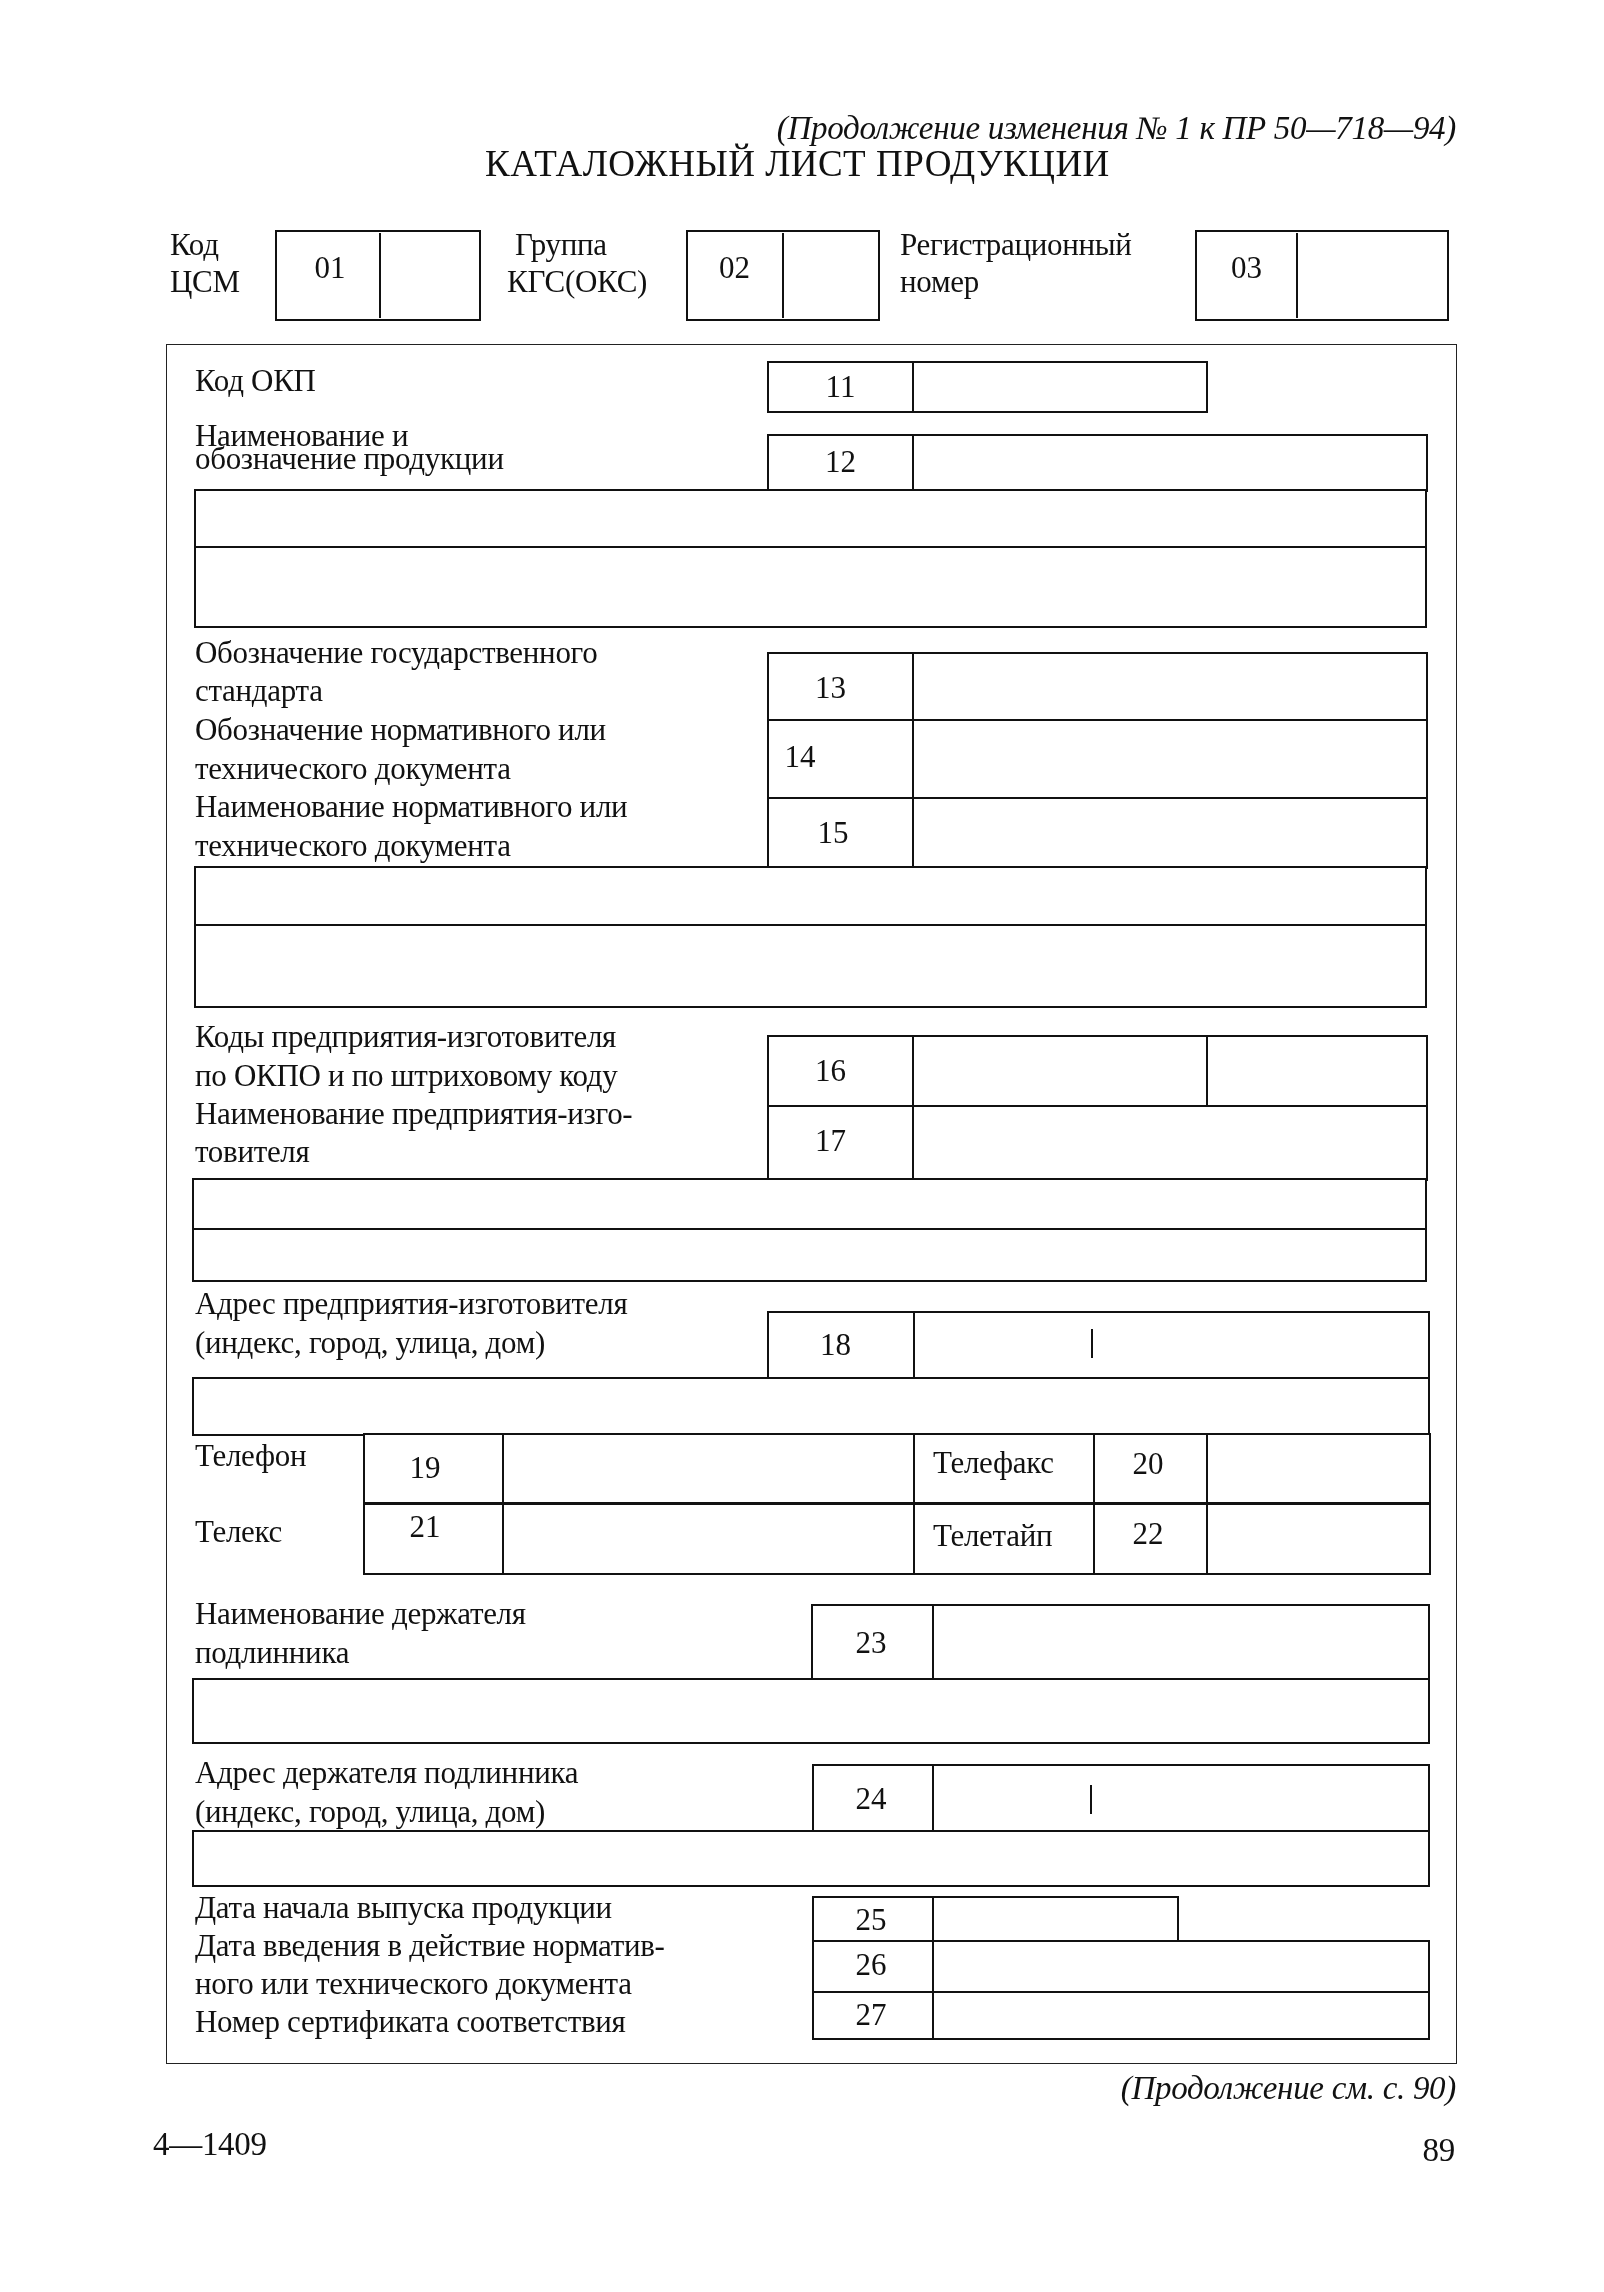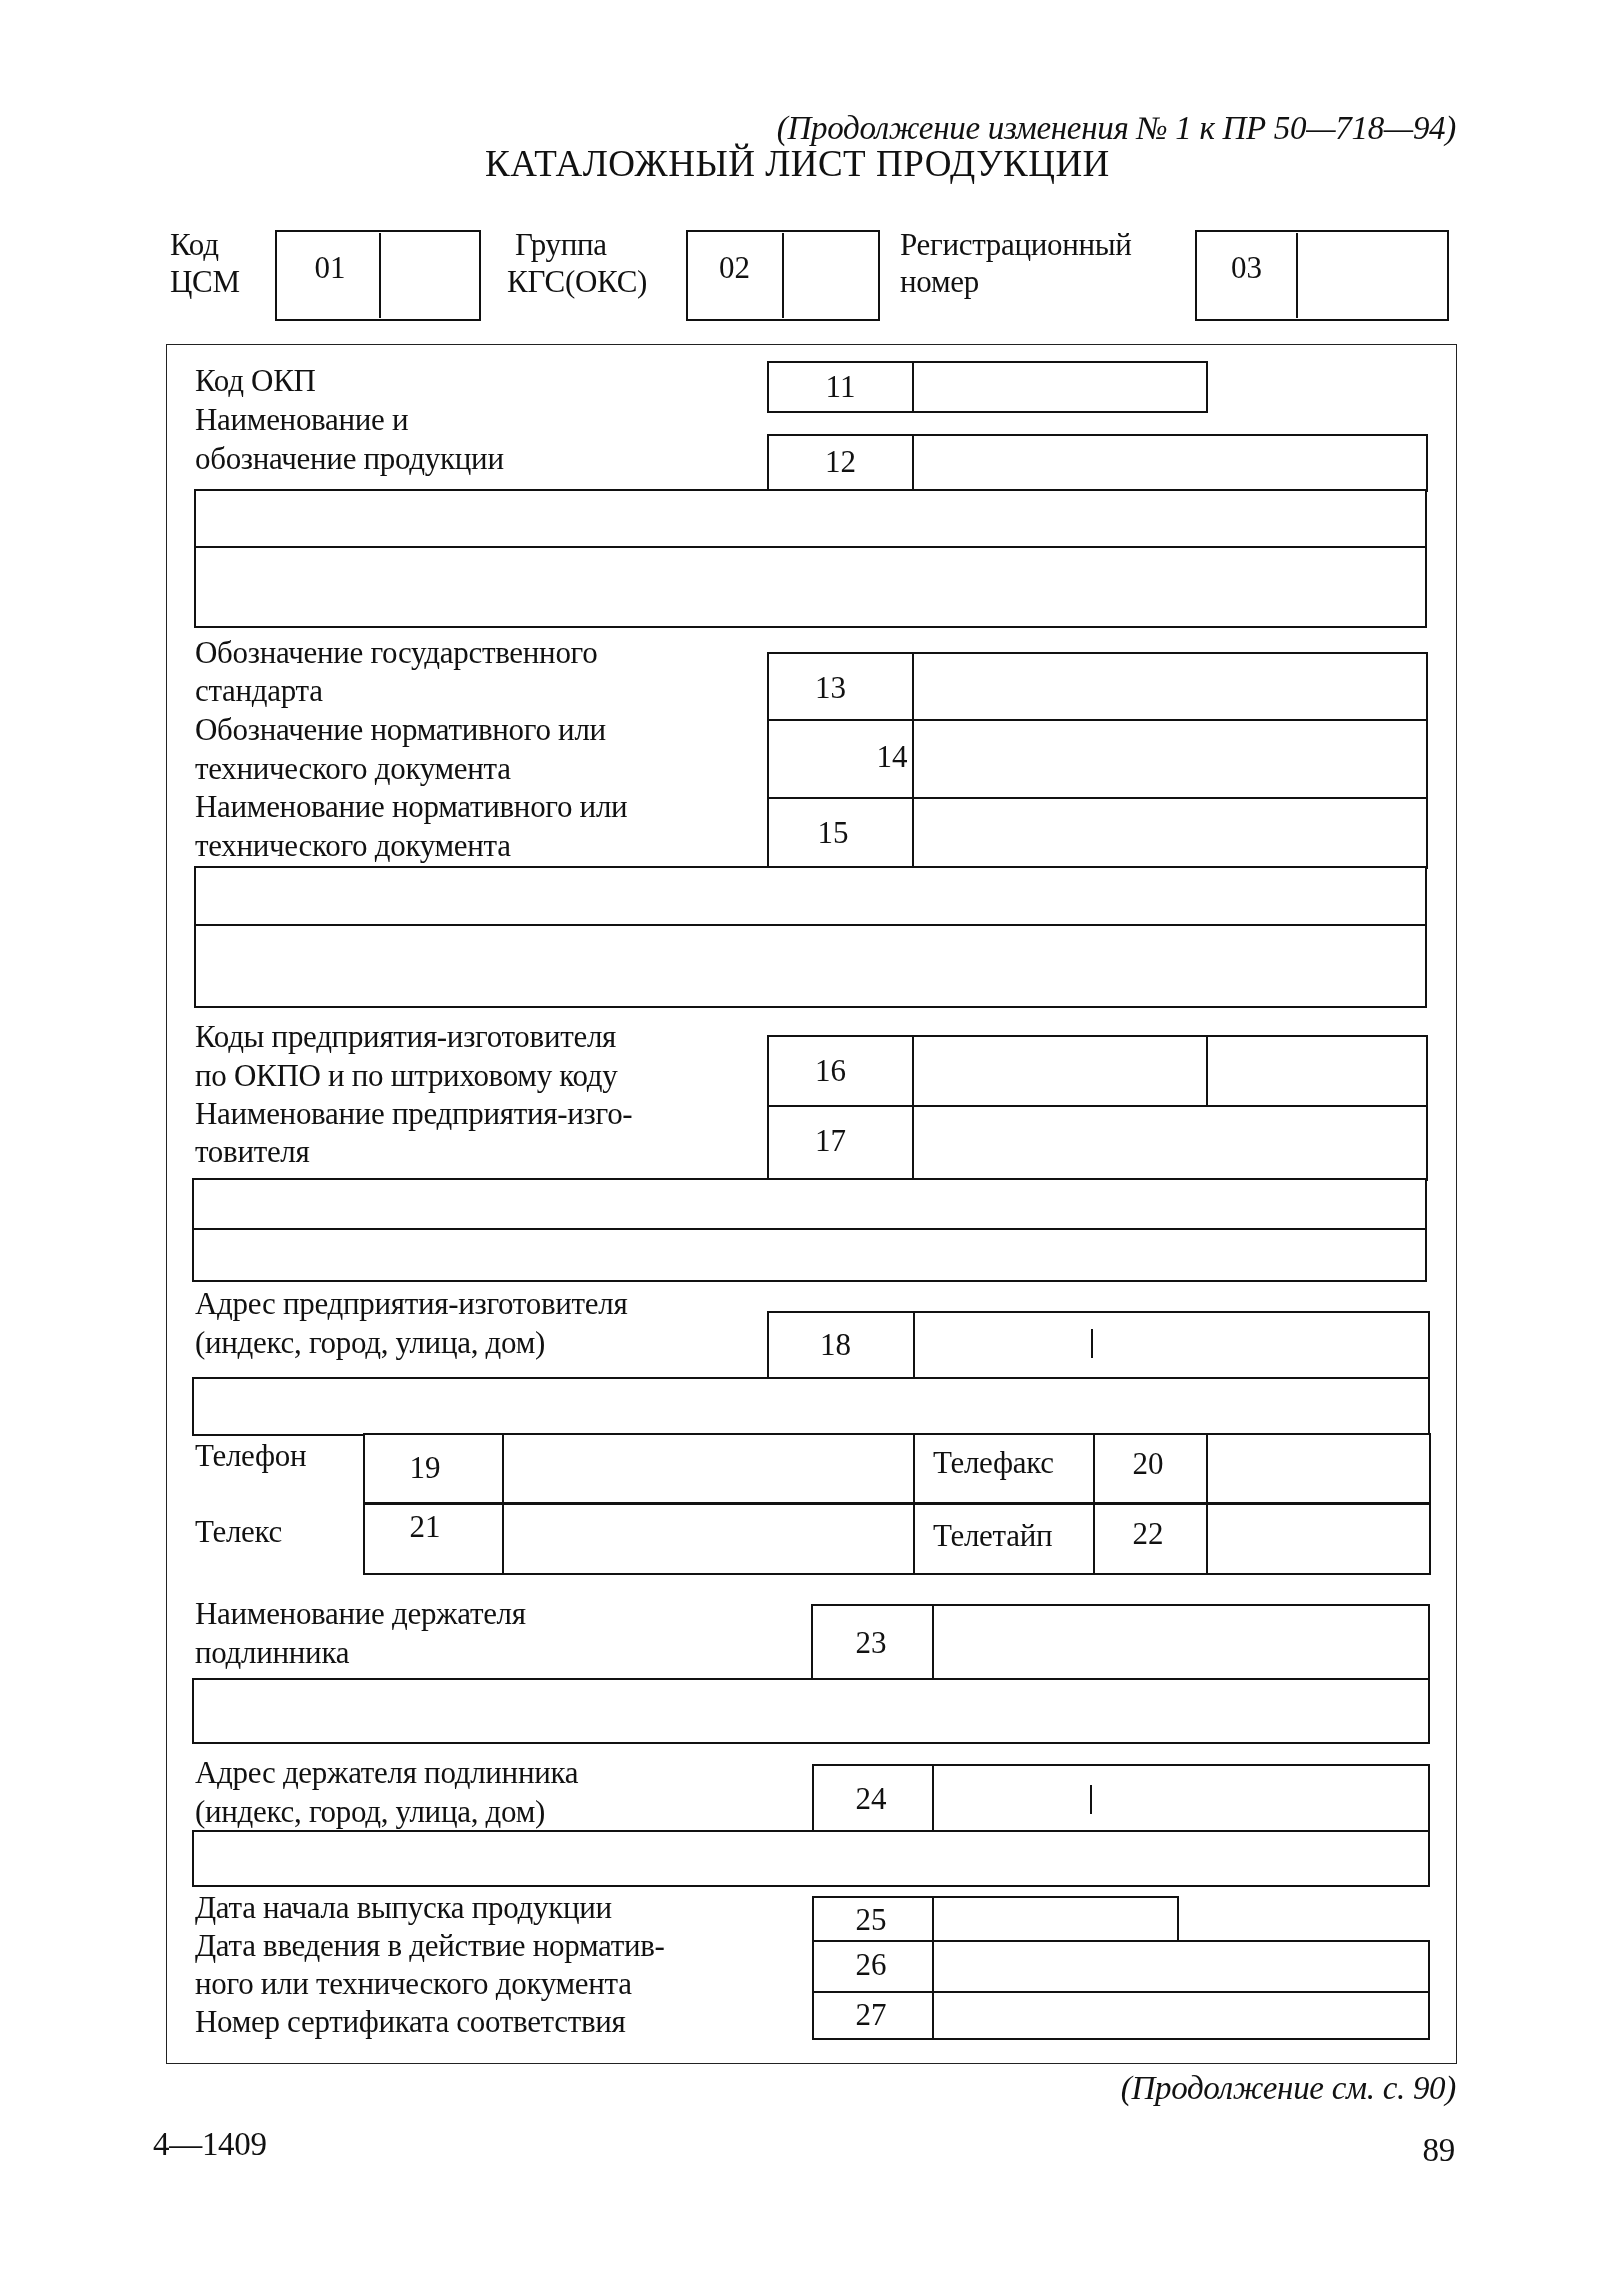--- a/index.html
+++ b/index.html
@@ -50,41 +50,41 @@
 </div>
 
 <div class="frame"></div>
 
 <div class="abs txt" style="left:195px; top:361px;">Код ОКП</div>
 <div class="box" style="left:767px; top:361px; width:441px; height:52px;"></div>
 <div class="vline" style="left:912px; top:363px; height:49px;"></div>
 <div class="num" style="left:770px; top:369px; width:141px;">11</div>
 <div class="abs" style="left:916px; top:364px; width:288px; height:47px;"></div>
 
-<div class="abs txt" style="left:195px; top:400px;">Наименование и</div>
+<div class="abs txt" style="left:195px; top:416px;">Наименование и</div>
 <div class="abs txt" style="left:195px; top:439px;">обозначение продукции</div>
 <div class="box" style="left:767px; top:434px; width:661px; height:58px;"></div>
 <div class="vline" style="left:912px; top:436px; height:54px;"></div>
 <div class="num" style="left:770px; top:444px; width:141px;">12</div>
 <div class="abs" style="left:916px; top:437px; width:508px; height:52px;"></div>
 <div class="box" style="left:194px; top:489px; width:1233px; height:60px;"></div>
 <div class="box" style="left:194px; top:546px; width:1233px; height:82px;"></div>
 
 <div class="abs txt" style="left:195px; top:633px;">Обозначение государственного</div>
 <div class="abs txt" style="left:195px; top:671px;">стандарта</div>
 <div class="box" style="left:767px; top:652px; width:661px; height:70px;"></div>
 <div class="vline" style="left:912px; top:654px; height:66px;"></div>
 <div class="num" style="left:770px; top:670px; width:121px;">13</div>
 <div class="abs" style="left:916px; top:655px; width:508px; height:64px;"></div>
 
 <div class="abs txt" style="left:195px; top:710px;">Обозначение нормативного или</div>
 <div class="abs txt" style="left:195px; top:749px;">технического документа</div>
 <div class="box" style="left:767px; top:719px; width:661px; height:81px;"></div>
 <div class="vline" style="left:912px; top:721px; height:77px;"></div>
-<div class="num" style="left:816px; top:739px; width:126px;padding-left:13px;">14</div>
+<div class="num" style="left:724px; top:739px; width:126px;padding-left:13px;">14</div>
 <div class="abs" style="left:916px; top:722px; width:508px; height:75px;"></div>
 
 <div class="abs txt" style="left:195px; top:787px;">Наименование нормативного или</div>
 <div class="abs txt" style="left:195px; top:826px;">технического документа</div>
 <div class="box" style="left:767px; top:797px; width:661px; height:72px;"></div>
 <div class="vline" style="left:912px; top:799px; height:68px;"></div>
 <div class="num" style="left:770px; top:815px; width:126px;">15</div>
 <div class="abs" style="left:916px; top:800px; width:508px; height:66px;"></div>
 <div class="box" style="left:194px; top:866px; width:1233px; height:61px;"></div>
 <div class="box" style="left:194px; top:924px; width:1233px; height:84px;"></div>

